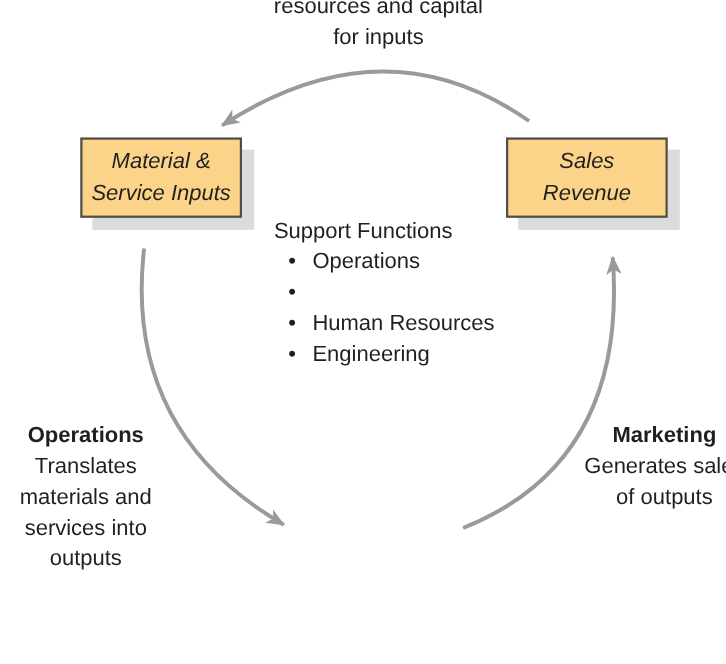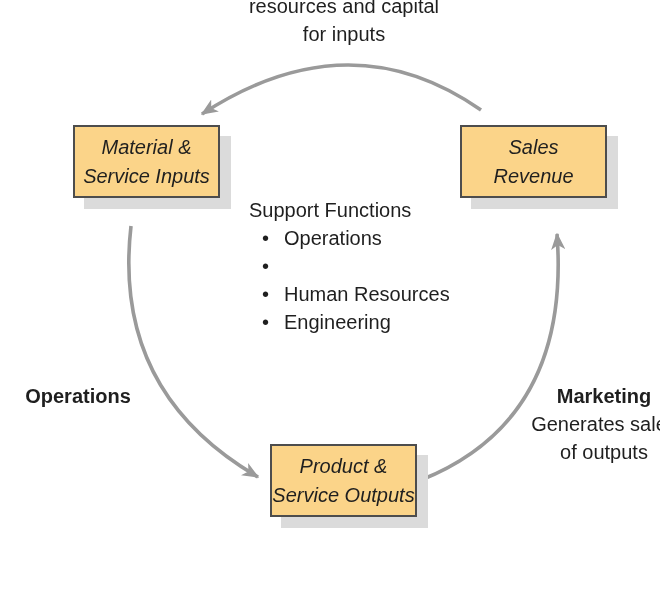--- a/index.html
+++ b/index.html
@@ -79,24 +79,20 @@
   <div class="box box-material">
     <span class="box-text">Material &amp;
 Service Inputs</span>
   </div>
 
   <div class="box box-sales">
     <span class="box-text">Sales
 Revenue</span>
   </div>
 
-  <div class="box box-product">
-    <span class="box-text">Product &amp;
-Service Outputs</span>
-  </div>
 
   <div class="support">
     <div class="support-title">Support Functions</div>
     <ul class="support-list">
       <li class="support-item">
         <span class="bullet">•</span>
         <span class="item-text">Operations</span>
       </li>
       <li class="support-item">
         <span class="bullet">•</span>
@@ -107,20 +103,24 @@
       </li>
       <li class="support-item">
         <span class="bullet">•</span>
         <span class="item-text">Engineering</span>
       </li>
     </ul>
   </div>
 
   <div class="side-label operations">
     <div class="side-title">Operations</div>
+    <div class="side-desc">Translates
+materials and
+services into
+outputs</div>
   </div>
 
   <div class="side-label marketing">
     <div class="side-title">Marketing</div>
     <div class="side-desc">Generates sales
 of outputs</div>
   </div>
 
 </div>
 

